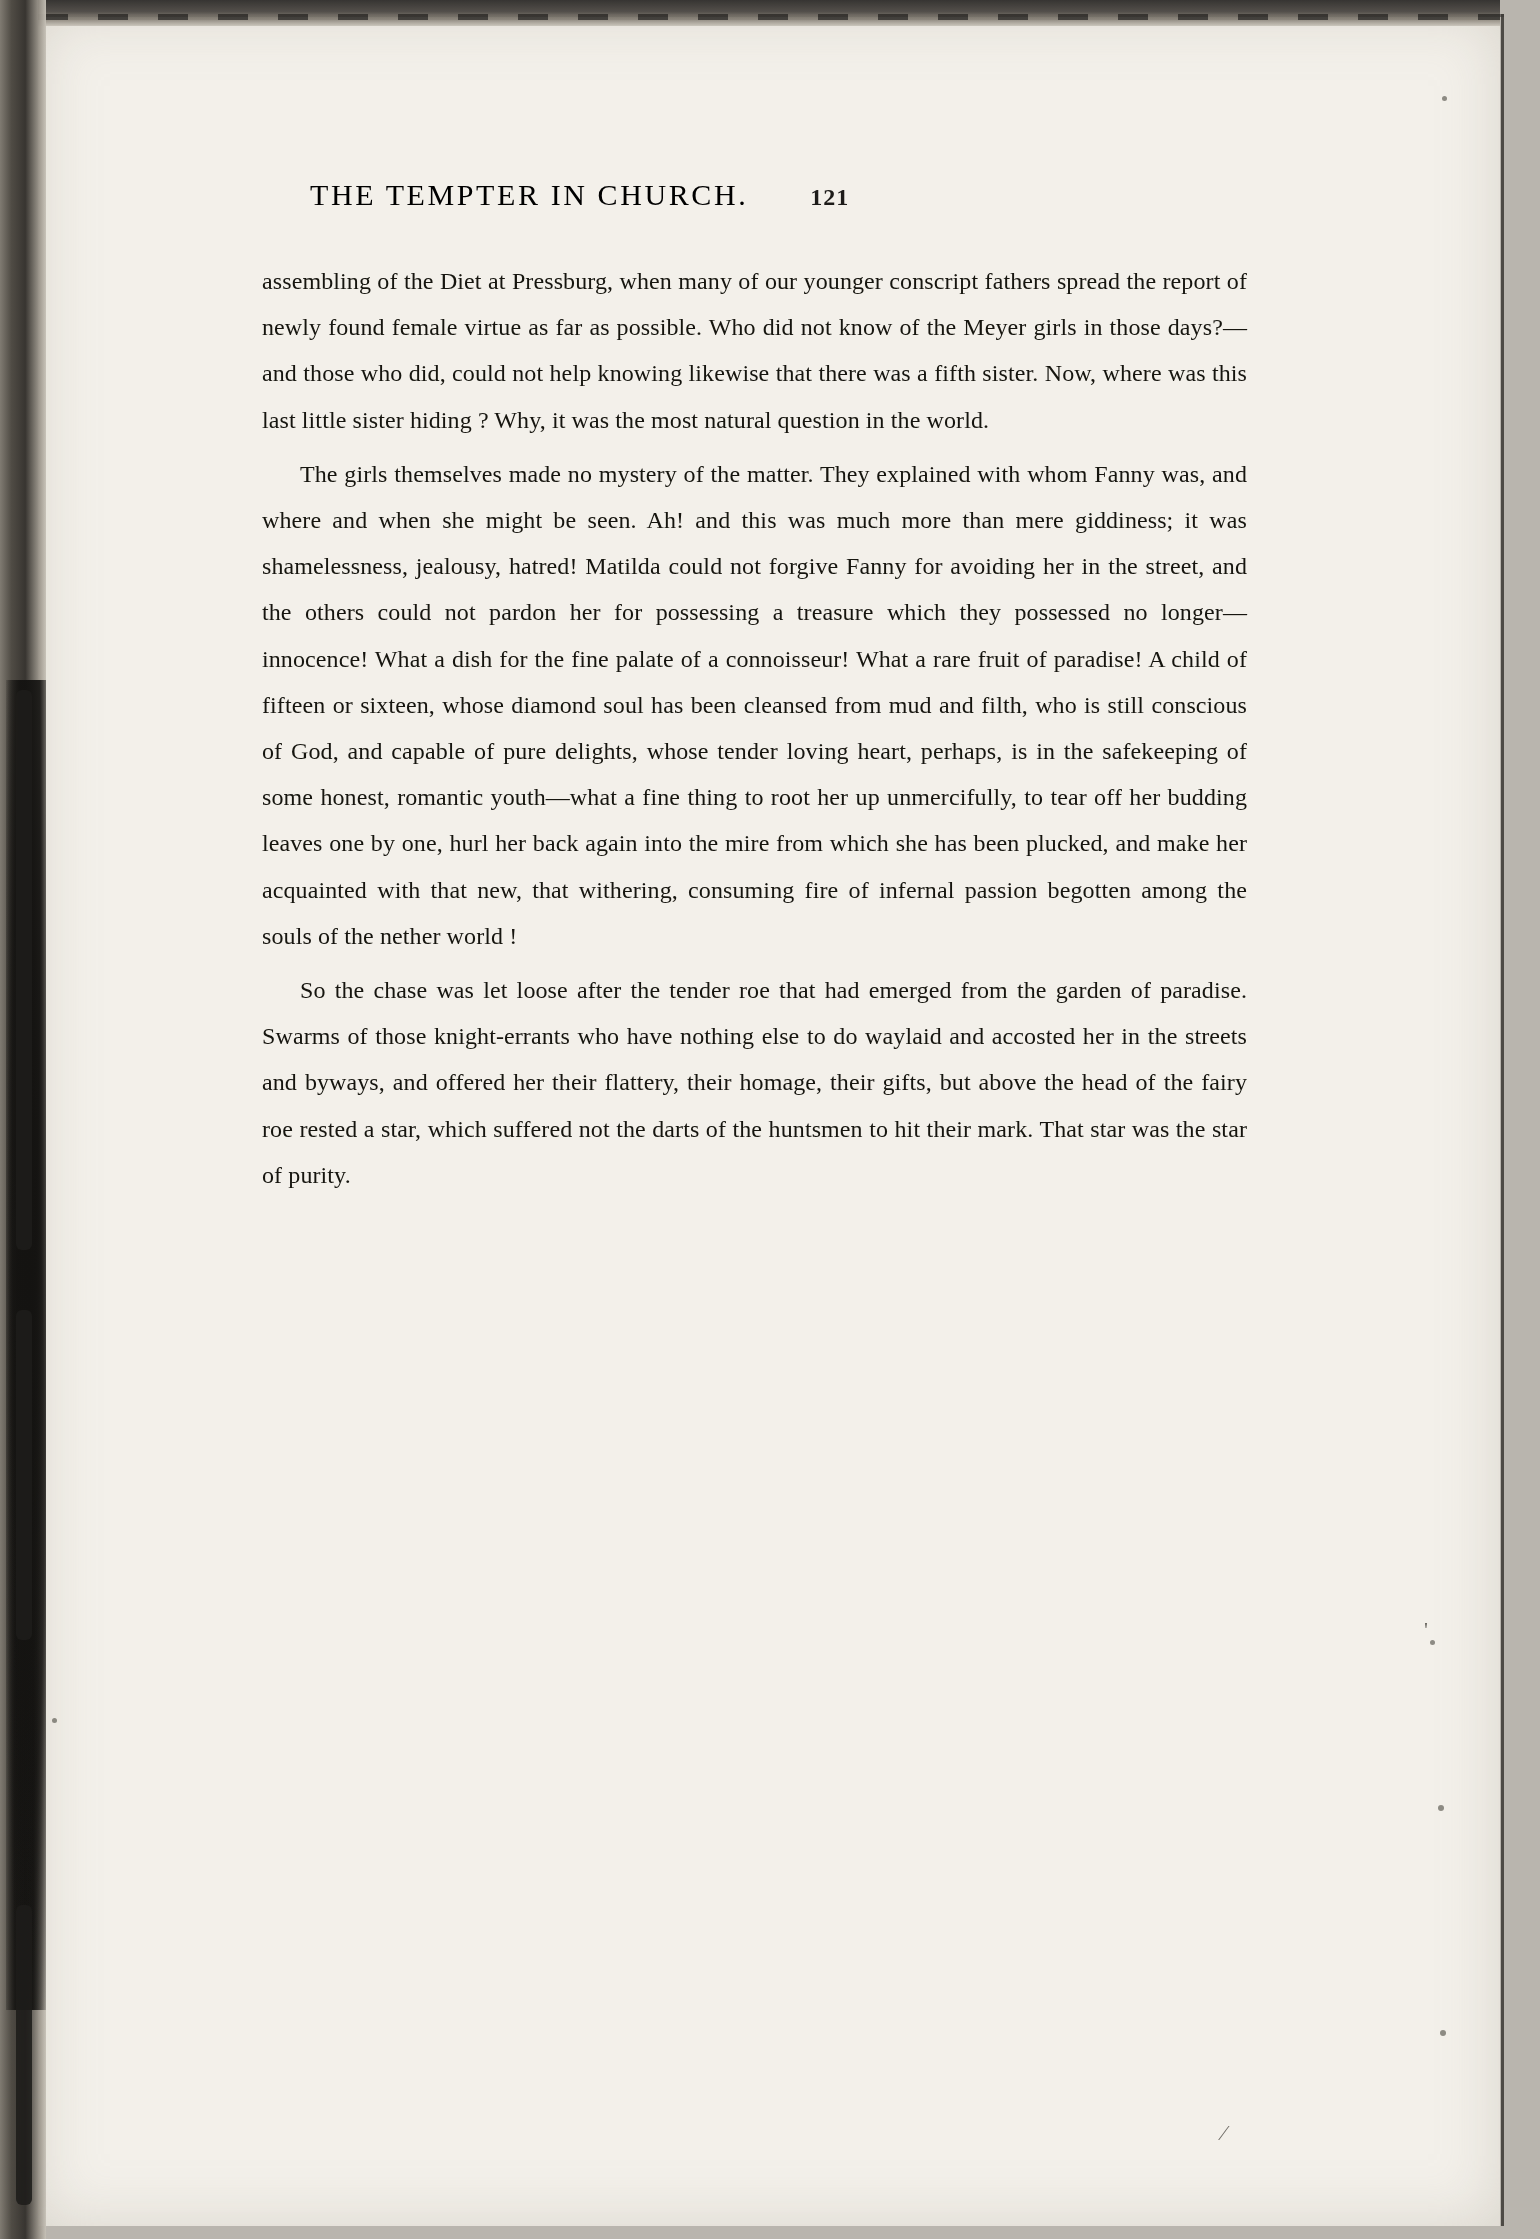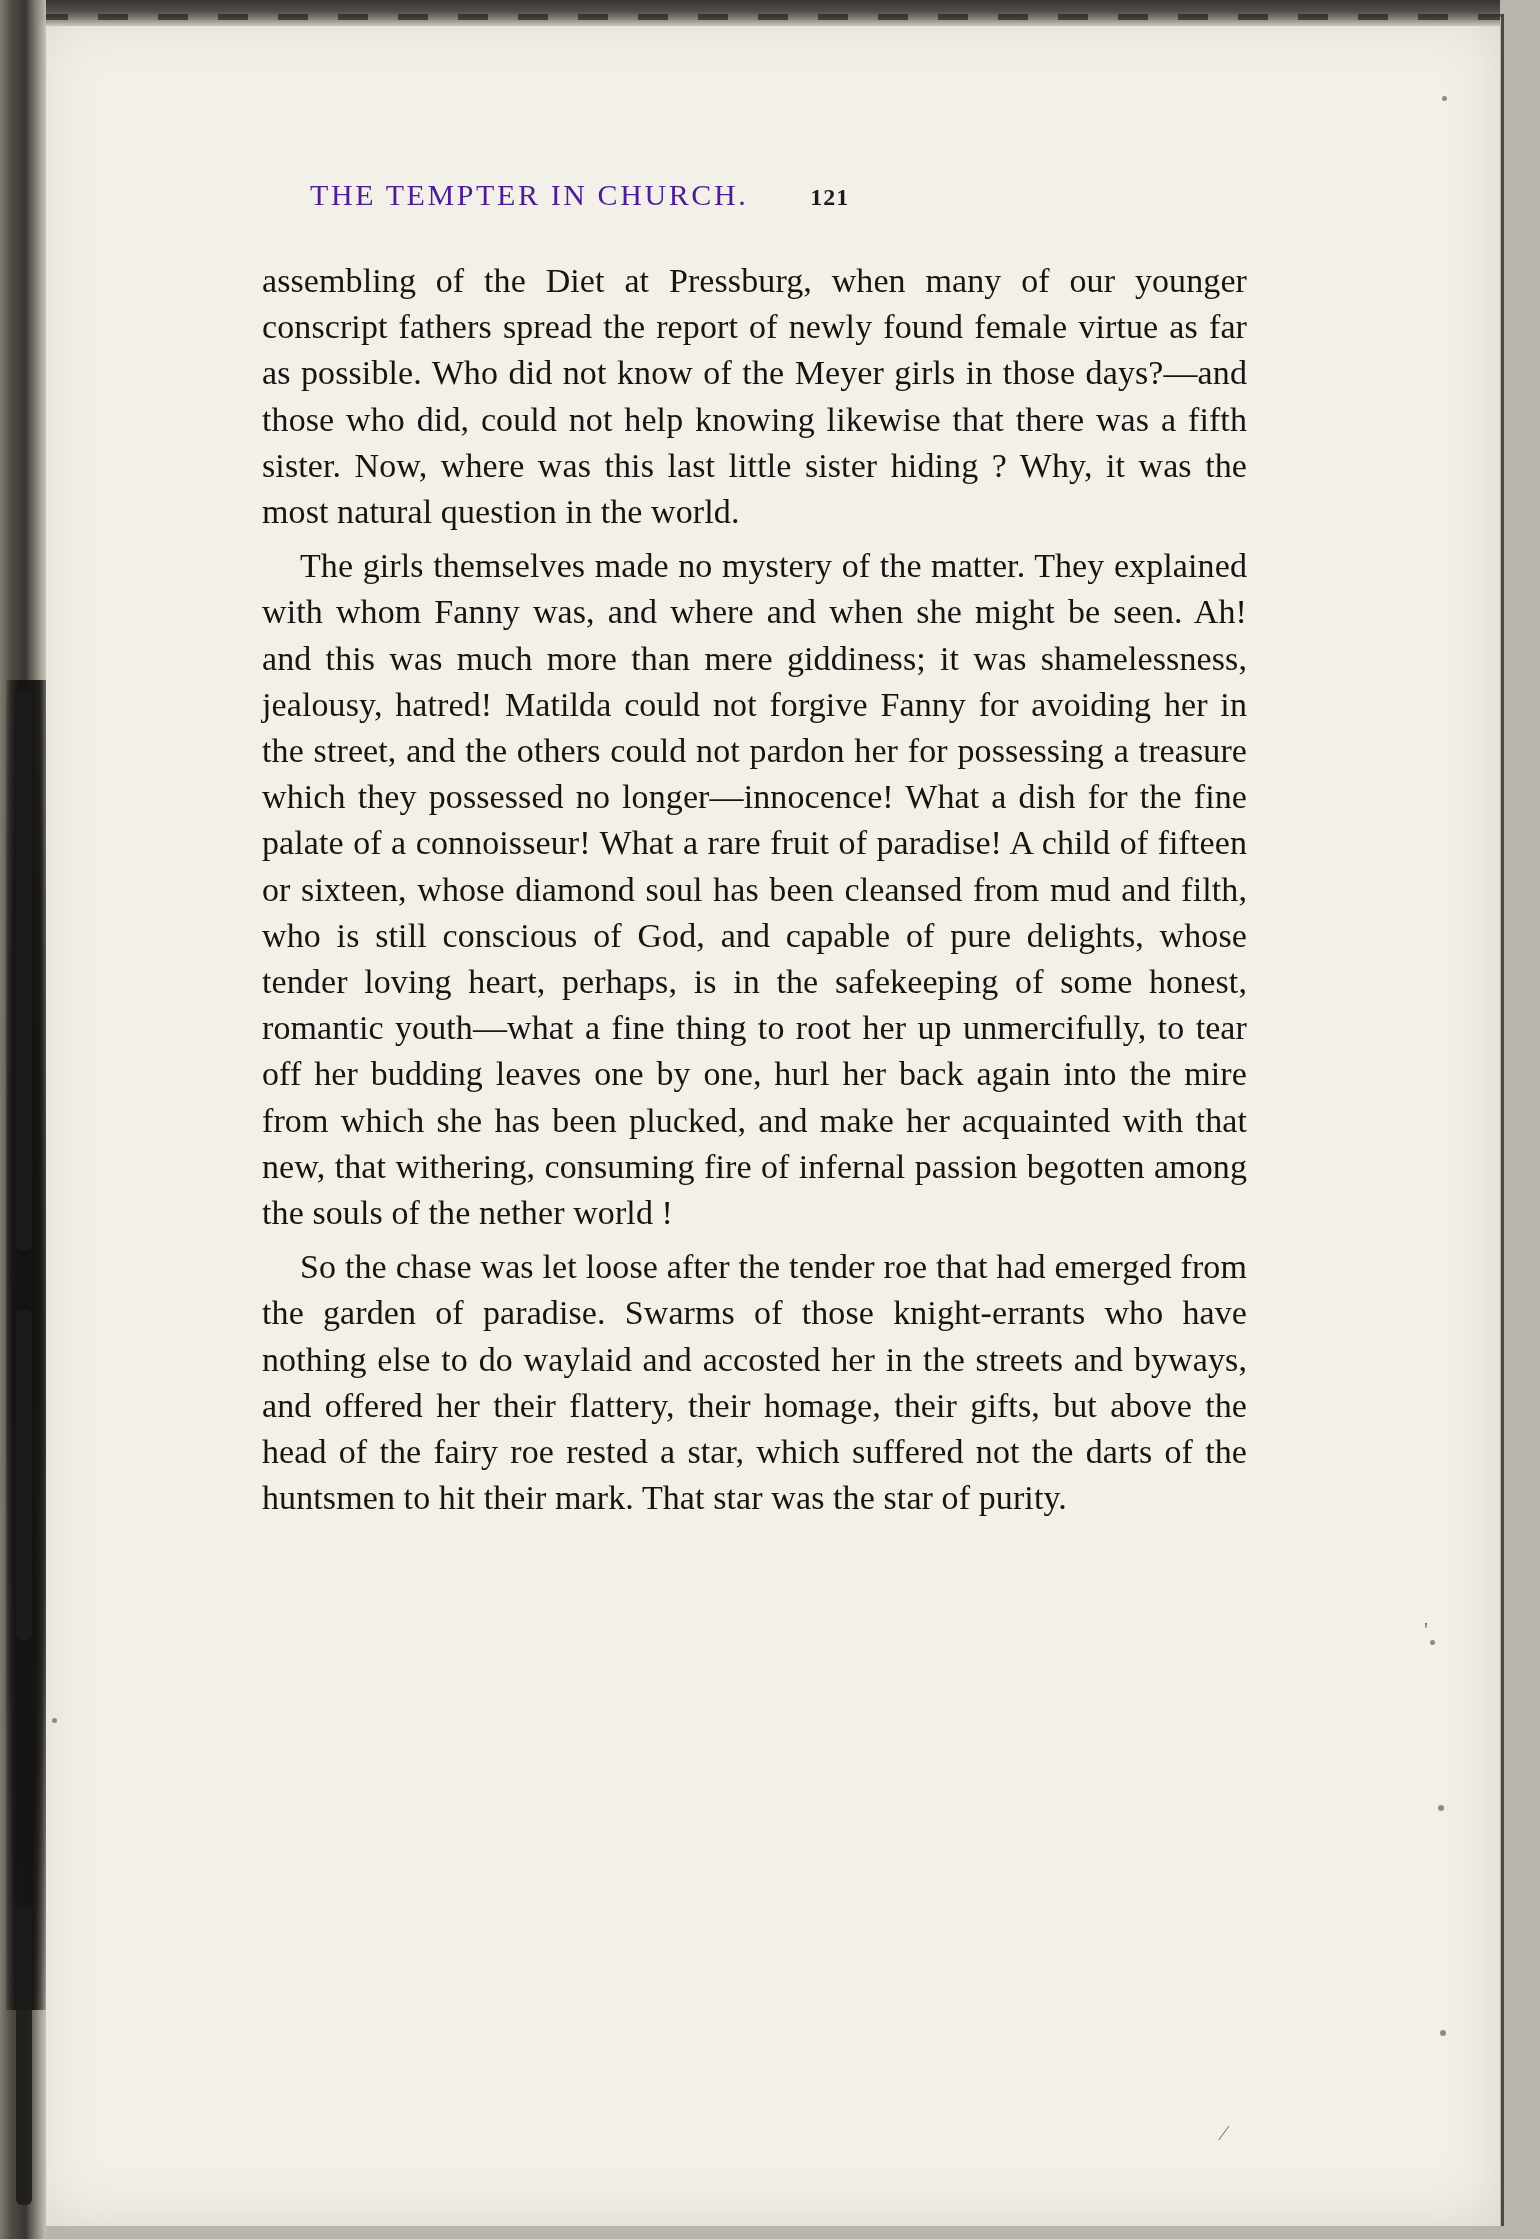--- a/index.html
+++ b/index.html
@@ -100,35 +100,35 @@
   }
   .running-head {
     display: flex;
     align-items: baseline;
     justify-content: flex-start;
     margin: 0 0 46px 0;
   }
   .running-head .title {
     font-size: 30px;
     letter-spacing: 2.6px;
-    color: #4c1d95;
+    color: #000000;
     font-family: "Liberation Serif", serif;
     margin-left: 48px;
   }
   .running-head .folio {
     font-size: 24px;
     letter-spacing: 1px;
     color: #1d1b19;
     margin-left: 62px;
     font-weight: bold;
     font-family: Liberation Serif, serif;
   }
   .body-text p {
     margin: 0;
-    font-size: 34px;
+    font-size: 24px;
     line-height: 46.2px;
     color: #16150f;
     text-align: justify;
     text-justify: inter-word;
     -webkit-font-smoothing: antialiased;
     letter-spacing: .1px;
   }
   .body-text p.indent {
     text-indent: 38px;
   }

